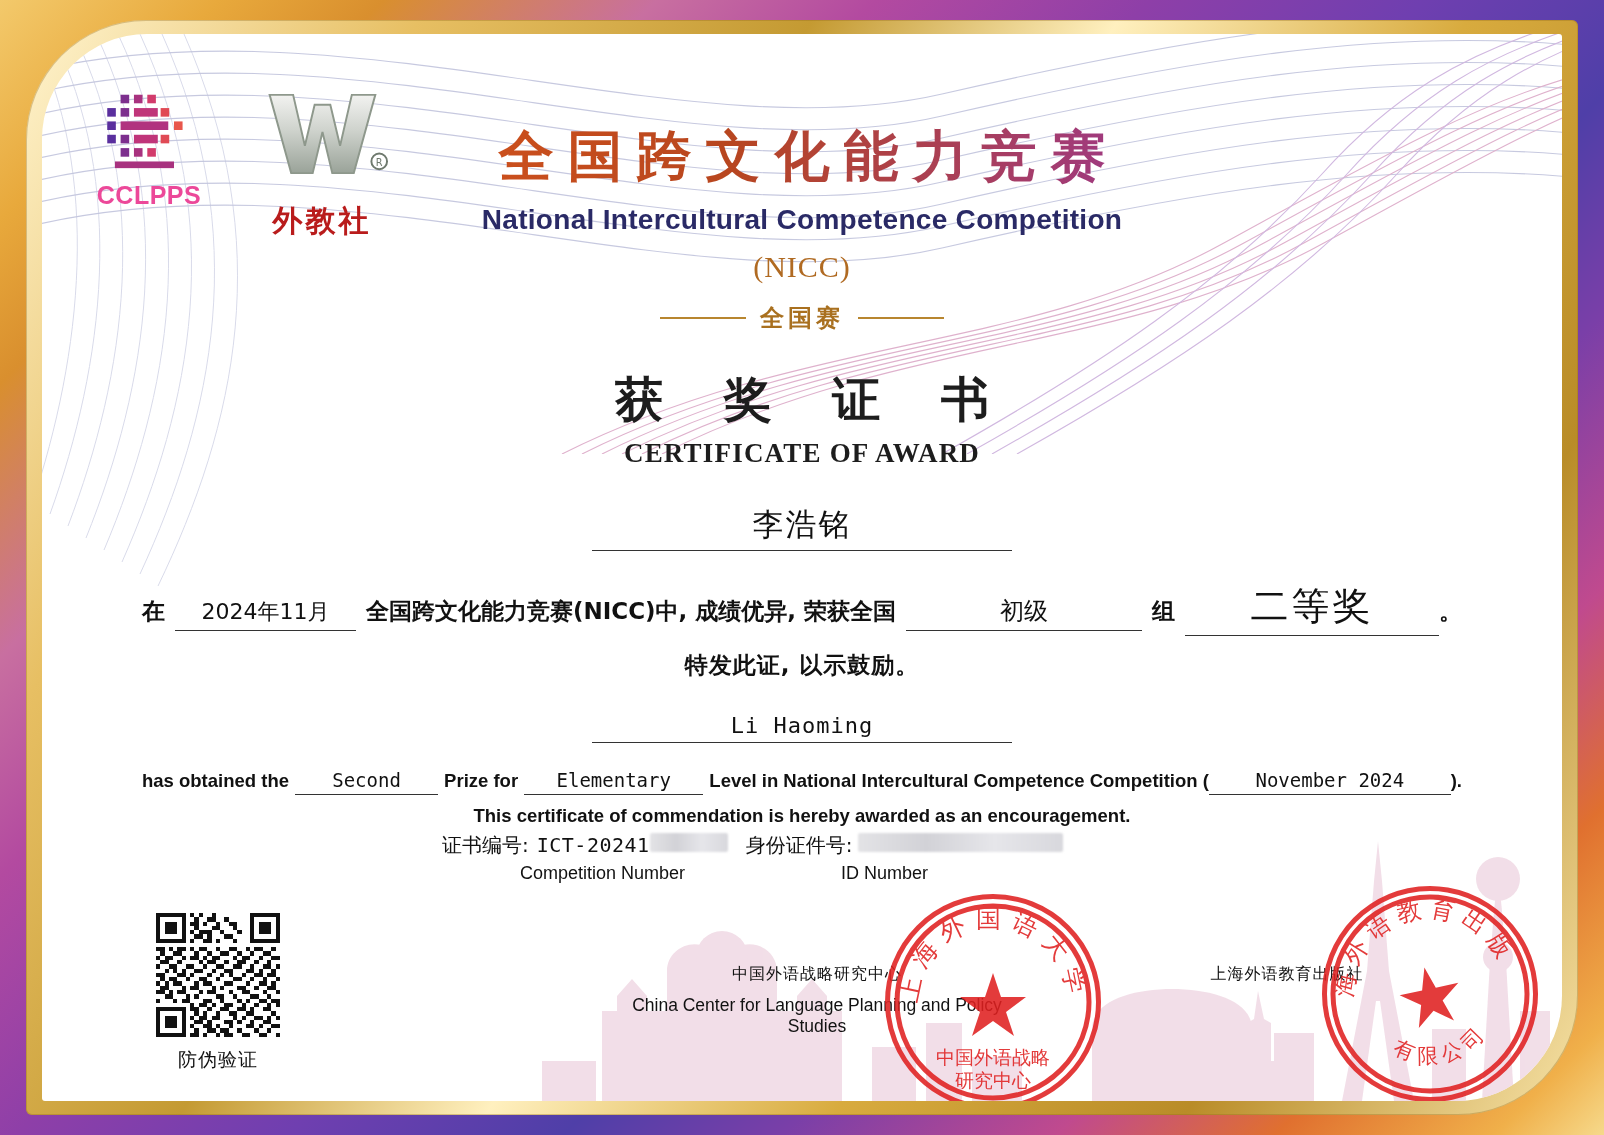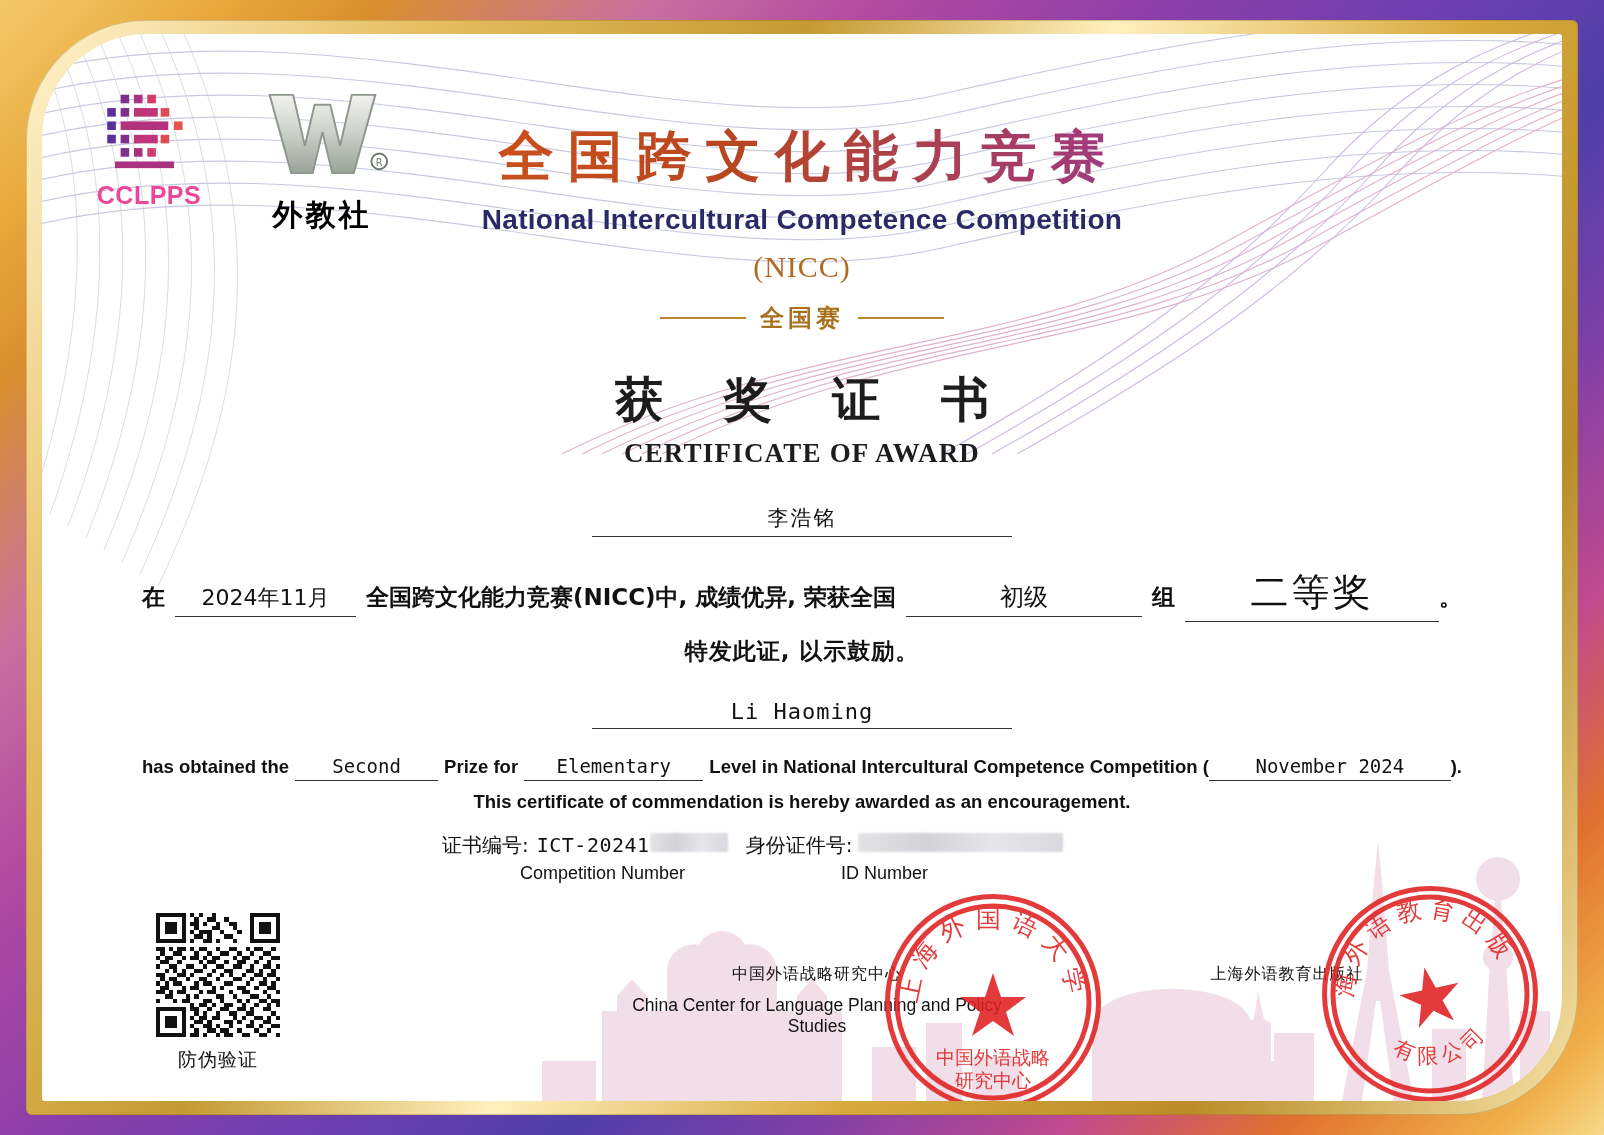--- a/index.html
+++ b/index.html
@@ -83,23 +83,23 @@
     letter-spacing: .5px;
     color: #ec4899;
     margin-top: 6px;
   }
   .sflep-logo { width: 140px; text-align: center; }
   .sflep-mark { height: 90px; }
   .sflep-text {
     font-family: "DejaVu Sans", sans-serif;
     font-size: 30px;
     font-weight: bold;
-    color: #000000;
+    color: #b91c1c;
     letter-spacing: 3px;
-    margin-top: 12px;
+    margin-top: 18px;
   }
 
   
   .titles {
     position: absolute;
     left: 0; right: 0;
     top: 86px;
     text-align: center;
   }
   .title-cn {
@@ -175,21 +175,21 @@
   }
   .name-line {
     text-align: center;
   }
   .name-cn {
     display: inline-block;
     width: 420px;
     border-bottom: 1.5px solid #333;
     padding-bottom: 4px;
     font-family: "DejaVu Sans", sans-serif;
-    font-size: 21px;
+    font-size: 31px;
     color: #111;
     letter-spacing: 2px;
   }
   .cn-sentence {
     margin-top: 30px;
     display: flex;
     align-items: baseline;
     justify-content: center;
     font-family: "DejaVu Sans", sans-serif;
     font-size: 23px;

